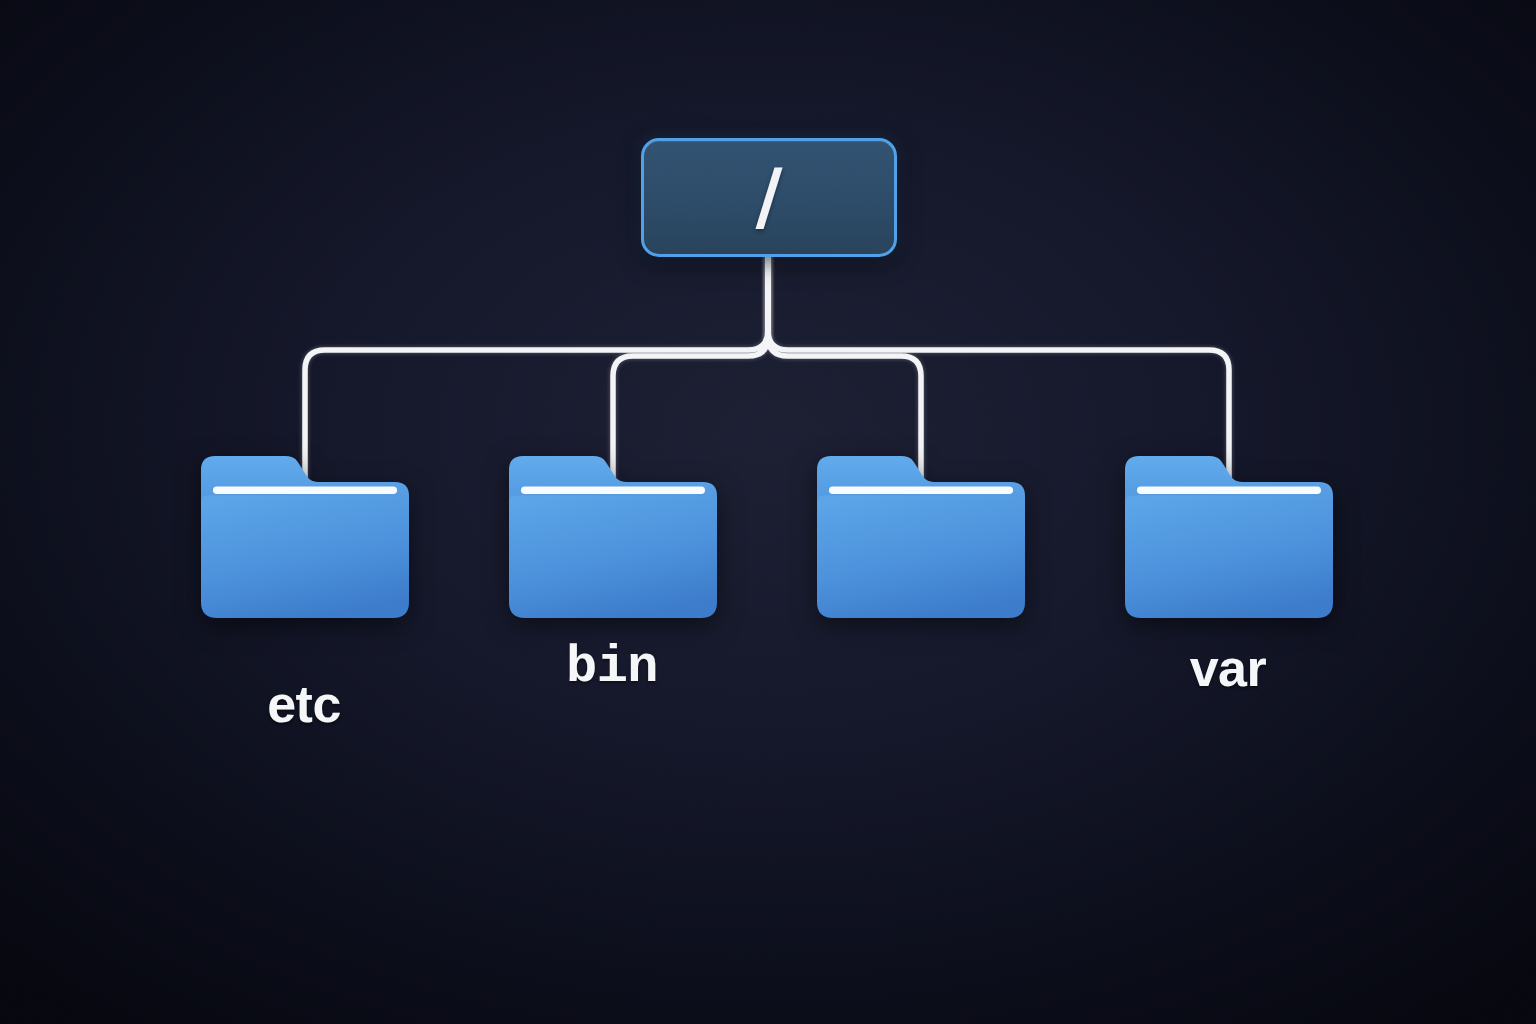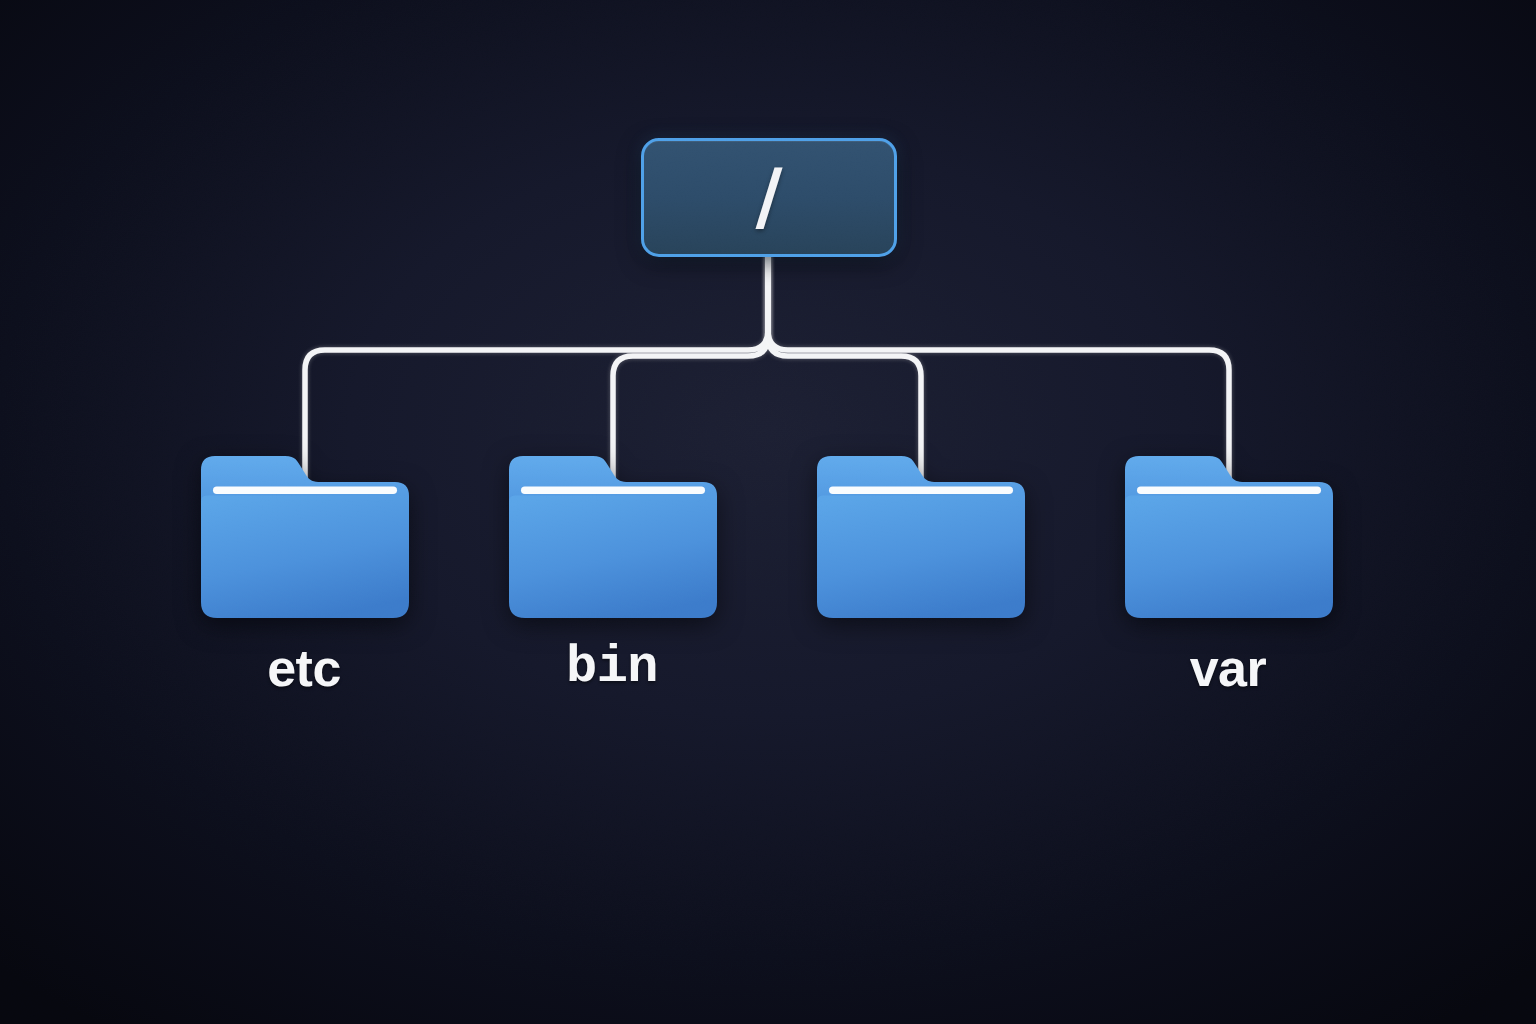--- a/index.html
+++ b/index.html
@@ -90,21 +90,21 @@
     width: 260px;
     text-align: center;
     color: #f5f6f8;
     font-weight: bold;
     font-size: 52px;
     line-height: 1;
     letter-spacing: -0.5px;
     text-shadow: 0 2px 3px rgba(0,0,0,0.45);
     z-index: 3;
   }
-  .label-etc  { left: 174px; }
+  .label-etc  { left: 174px; margin-top: 36px; }
   .label-bin  { left: 482px; font-family: Liberation Mono, monospace; }
   .label-home { left: 790px; }
   .label-var  { left: 1098px; }
   .node-etc  { left: 201px; }
   .node-bin  { left: 509px; }
   .node-home { left: 817px; }
   .node-var  { left: 1125px; }
   .defs-svg { position: absolute; width: 0; height: 0; }
 </style>
 </head>

